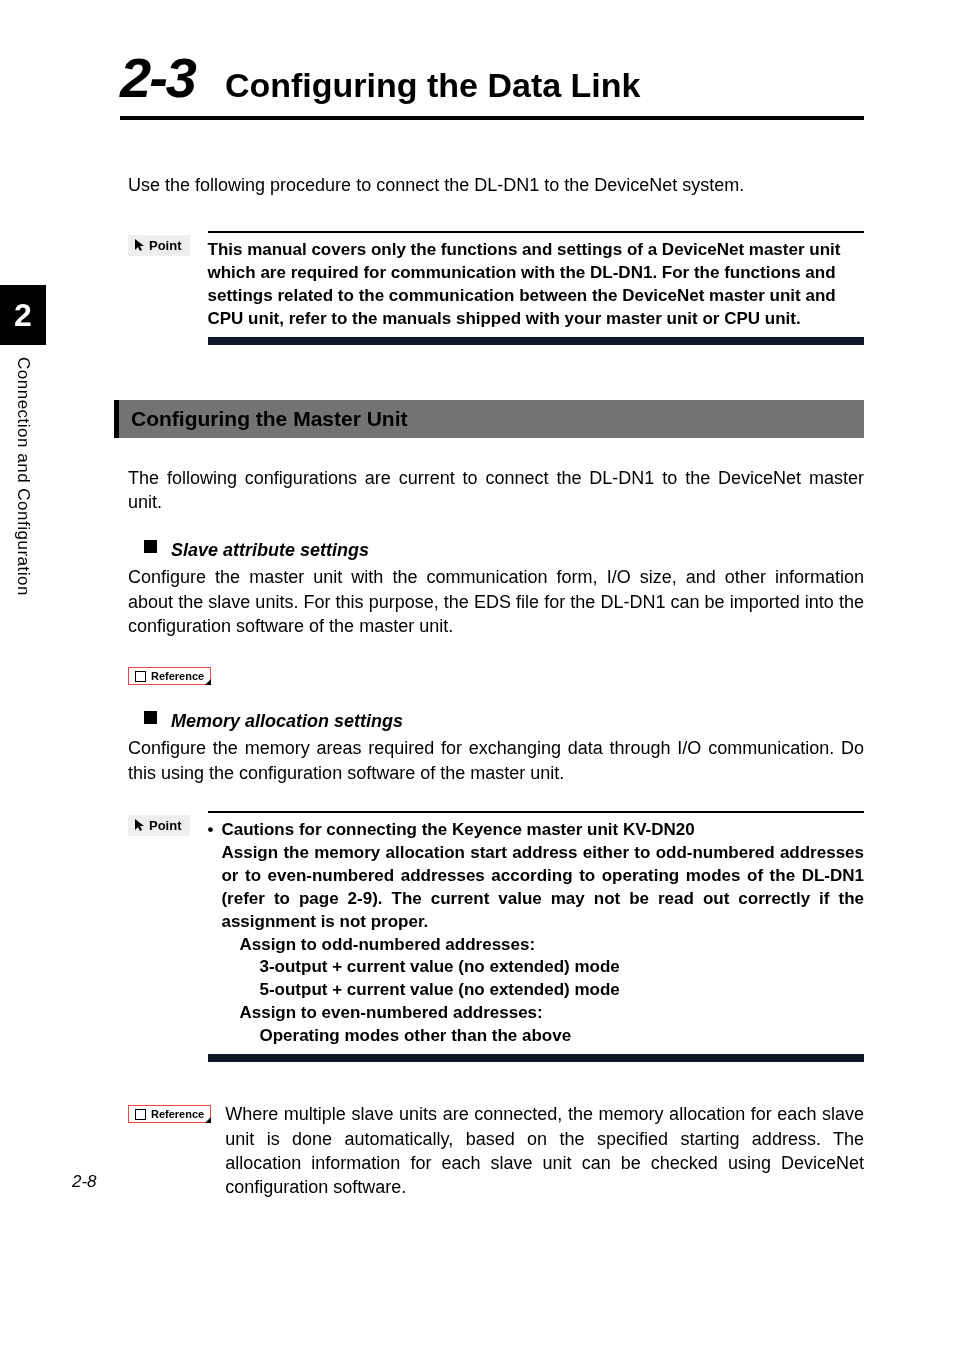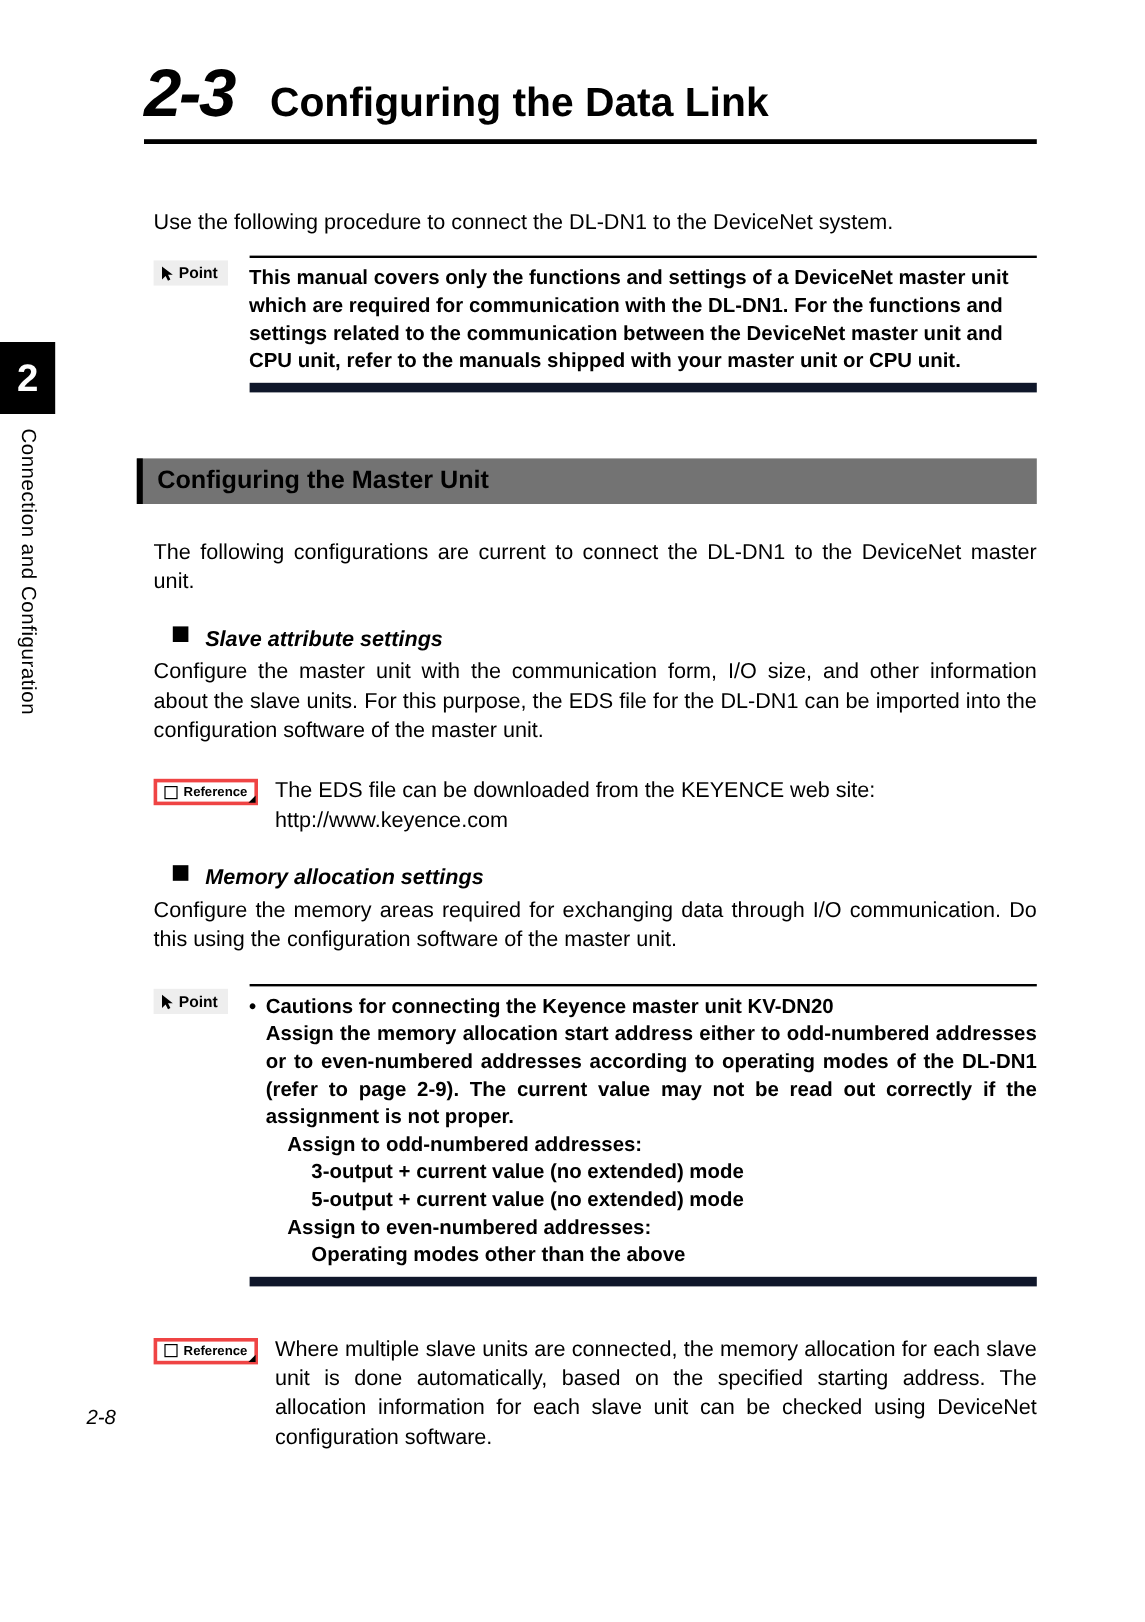--- a/index.html
+++ b/index.html
@@ -32,34 +32,34 @@
     font-size: 56px;
     letter-spacing: -2px;
     margin-right: 30px;
   }
   .sec-title {
     font-weight: 700;
     font-size: 34px;
   }
   .intro {
     font-size: 18px;
-    margin-bottom: 17px;
+    margin-bottom: 35px;
     margin-left: 8px;
   }
   
   .point-row {
     display: flex;
     align-items: flex-start;
     margin-left: 8px;
     margin-bottom: 55px;
     gap: 18px;
   }
   .point-label {
     display: flex;
-    align-items: flex-end;
+    align-items: flex-start;
     gap: 4px;
     font-size: 13px;
     font-weight: 700;
     background: #eee;
     padding: 3px 8px 3px 6px;
     white-space: nowrap;
     margin-top: 4px;
   }
   .point-label svg { display:block; }
   .point-body {
@@ -117,21 +117,21 @@
   }
   
   .ref-row {
     display: flex;
     align-items: flex-start;
     gap: 14px;
     margin-left: 8px;
     margin-bottom: 26px;
   }
   .ref-label {
-    border: 3px solid #ef4444;
+    border: 1px solid #ef4444;
     font-size: 11px;
     font-weight: 700;
     padding: 2px 6px;
     position: relative;
     margin-top: 3px;
     white-space: nowrap;
     display: flex;
     align-items: center;
     gap: 5px;
   }
@@ -228,24 +228,20 @@
 
   <div class="sub-heading">
     <span class="sq-bullet"></span>
     <span>Slave attribute settings</span>
   </div>
   <p class="body-text">Configure the master unit with the communication form, I/O size, and other information about the slave units. For this purpose, the EDS file for the DL-DN1 can be imported into the configuration software of the master unit.</p>
 
   <div class="ref-row">
     <div class="ref-label">
       <span>Reference</span>
-    </div>
-    <div class="ref-body">
-      <div>The EDS file can be downloaded from the KEYENCE web site:</div>
-      <div>http://www.keyence.com</div>
     </div>
   </div>
 
   <div class="sub-heading">
     <span class="sq-bullet"></span>
     <span>Memory allocation settings</span>
   </div>
   <p class="body-text">Configure the memory areas required for exchanging data through I/O communication. Do this using the configuration software of the master unit.</p>
 
   <div class="point-row" style="margin-bottom:40px;">

